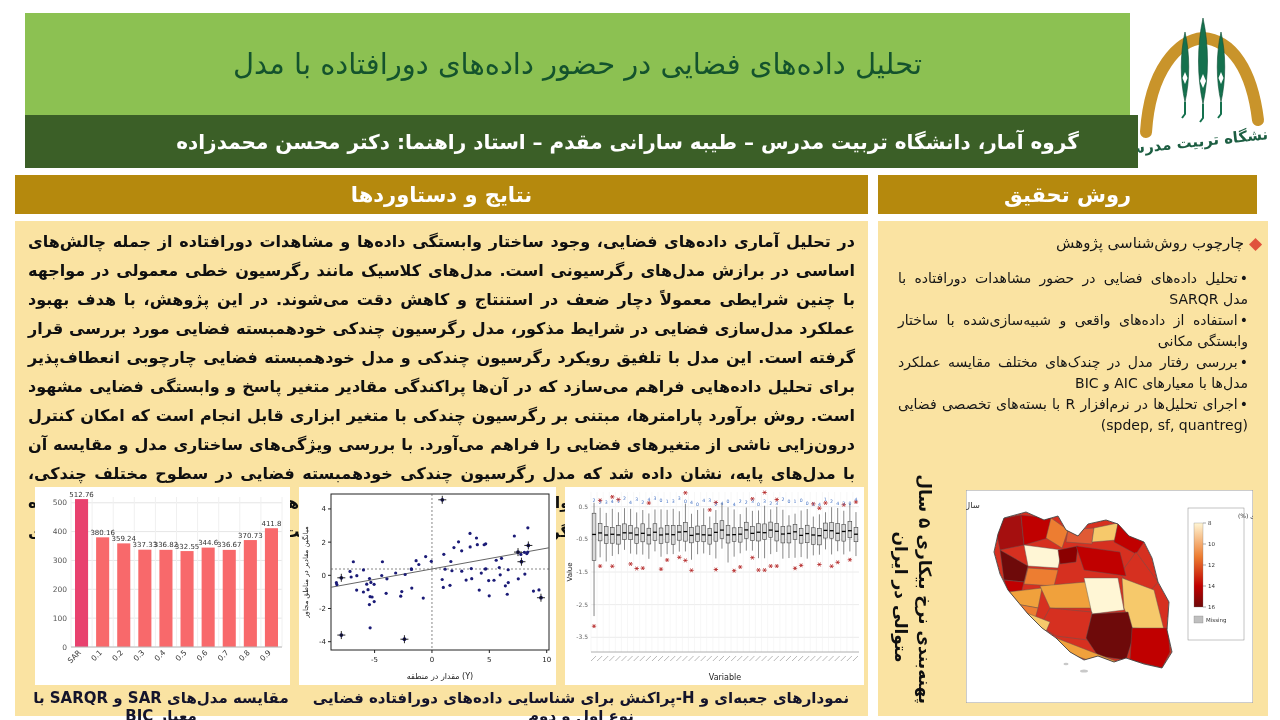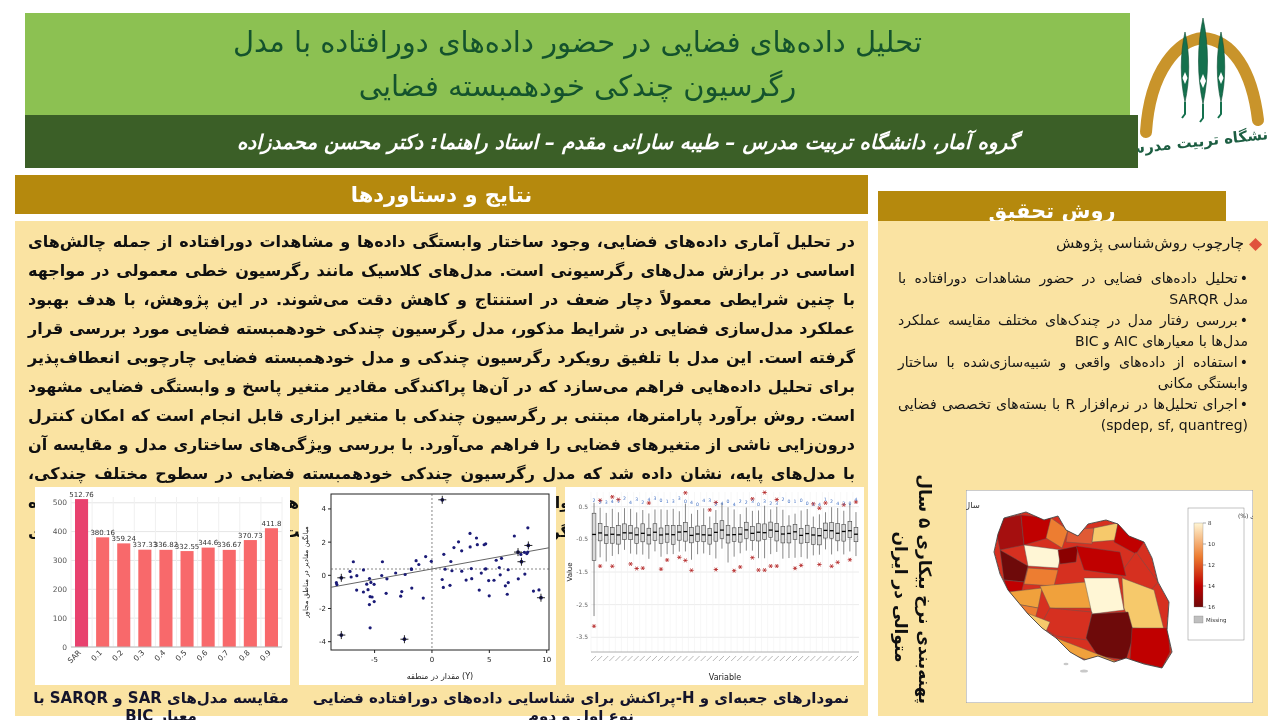--- a/index.html
+++ b/index.html
@@ -3,27 +3,27 @@
 <meta charset="utf-8">
 <style>
   html,body{margin:0;padding:0;background:#fff;}
   .poster{position:relative;width:1280px;height:720px;background:#ffffff;overflow:hidden;
           font-family:"DejaVu Sans",sans-serif;}
   .abs{position:absolute;}
   .title-block{left:25px;top:13px;width:1105px;height:102px;background:#8CC152;
     display:flex;flex-direction:column;align-items:center;justify-content:center;direction:rtl;}
   .title-line{color:#14532d;font-weight:normal;font-size:29px;line-height:44px;text-align:center;}
   .authors-bar{left:25px;top:115px;width:1205px;height:53px;background:#3B5F27;
-    display:flex;align-items:center;justify-content:center;direction:rtl;font-style:italic;}
+    display:flex;align-items:center;justify-content:center;direction:rtl;}
   .authors-text{color:#ffffff;font-weight:bold;font-size:20px;}
   .logo-box{left:1138px;top:14px;width:130px;height:154px;background:#fff;}
   .panel-header{height:39px;background:#B5890D;display:flex;align-items:center;justify-content:center;}
   .panel-header span{color:#fff;font-weight:bold;font-size:21px;}
   .lp-header{left:15px;top:175px;width:853px;}
-  .rp-header{left:878px;top:175px;width:348px;margin-top:16px;}
+  .rp-header{left:878px;top:175px;width:379px;}
   .panel-body{background:#FAE3A2;}
   .lp-body{left:15px;top:221px;width:853px;height:495px;}
   .rp-body{left:878px;top:221px;width:390px;height:495px;}
   .results-par{left:28px;top:227px;width:827px;direction:rtl;text-align:justify;
     font-size:16px;line-height:29px;font-weight:bold;color:#101010;}
   .bullets{left:884px;top:233px;width:378px;direction:rtl;color:#151515;font-size:14px;line-height:21px;}
   .bullets .head{font-size:15px;}
   .diamond{color:#E0523C;font-size:17px;vertical-align:-1px;}
   .bullets ul{list-style:none;margin:14px;padding:0;}
   .bullets li{text-align:justify;}
@@ -41,21 +41,20 @@
   .map-box{left:966px;top:490px;width:287px;height:213px;background:#fff;}
   svg{font-family:"DejaVu Sans",sans-serif;display:block;}
 </style>
 </head>
 <body>
 
 <div class="poster">
 
   <div class="abs title-block">
     <div class="title-line">تحلیل داده‌های فضایی در حضور داده‌های دورافتاده با مدل</div>
-    <div class="title-line">رگرسیون چندکی خودهمبسته فضایی</div>
   </div>
   <div class="abs authors-bar">
     <span class="authors-text">گروه آمار، دانشگاه تربیت مدرس – طیبه سارانی مقدم  – استاد راهنما: دکتر محسن محمدزاده</span>
   </div>
 
   <div class="abs logo-box">
     <svg width="130" height="154" viewBox="0 0 130 154">
       <path d="M8,118 C12,56 40,26 65,24 C94,26 114,56 120,106" fill="none" stroke="#C9942B" stroke-width="12" stroke-linecap="round"></path>
       <g fill="#15714E" stroke="#0E4D34" stroke-width="0.6">
         <path d="M47,18 C42,40 42,66 47,88 C52,66 52,40 47,18 Z"></path>
@@ -685,22 +684,22 @@
   </div>
   <div class="abs panel-body rp-body"></div>
 
   <div class="abs bullets">
     <div class="head">
       <span class="diamond">◆</span>
       <span>چارچوب روش‌شناسی پژوهش</span>
     </div>
     <ul>
       <li>تحلیل داده‌های فضایی در حضور مشاهدات دورافتاده با مدل SARQR</li>
+      <li>استفاده از داده‌های واقعی و شبیه‌سازی‌شده با ساختار وابستگی مکانی</li>
       <li>بررسی رفتار مدل در چندک‌های مختلف مقایسه عملکرد مدل‌ها با معیارهای AIC و BIC</li>
-      <li>استفاده از داده‌های واقعی و شبیه‌سازی‌شده با ساختار وابستگی مکانی</li>
       <li>اجرای تحلیل‌ها در نرم‌افزار R با بسته‌های تخصصی فضایی (spdep, sf, quantreg)</li>
     </ul>
   </div>
 
   <div class="abs vcap-wrap">
     <div class="vcap">
       <div>پهنه‌بندی نرخ بیکاری ۵ سال</div>
       <div>متوالی در ایران</div>
     </div>
   </div>

